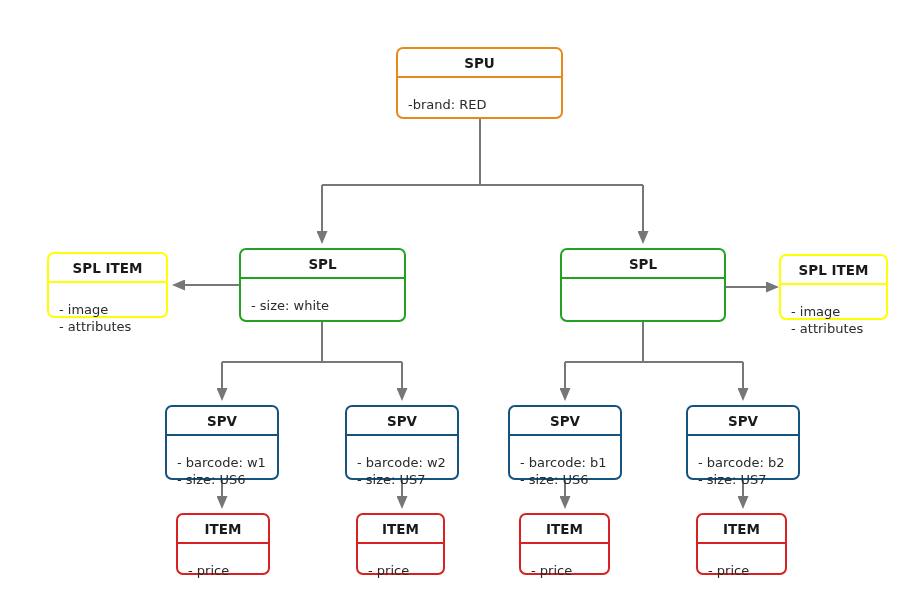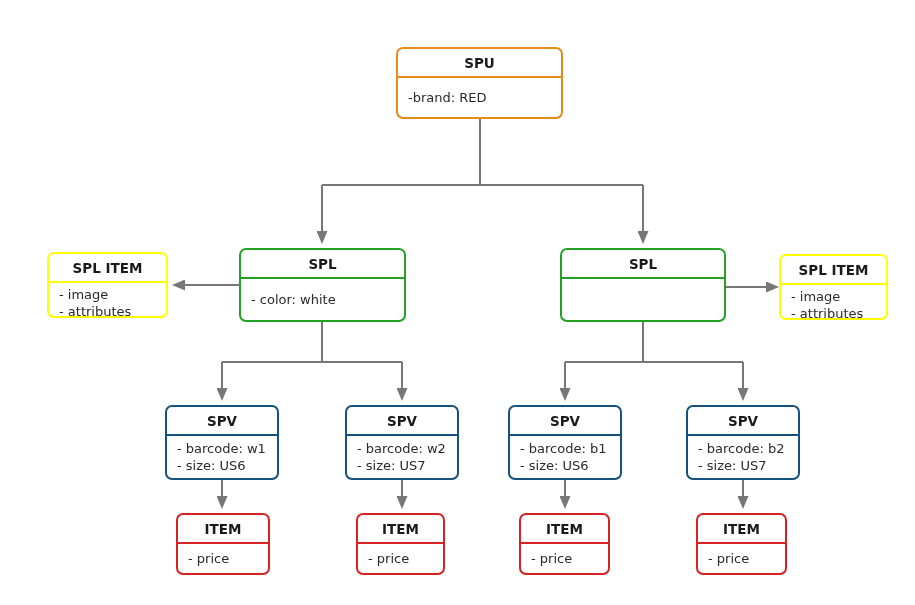--- a/index.html
+++ b/index.html
@@ -33,21 +33,21 @@
     font-size: 13.5px;
     padding: 6px 4px 5px 4px;
     color: #1a1a1a;
     white-space: nowrap;
   }
   .node-body {
     flex: 1;
     display: flex;
     flex-direction: column;
     justify-content: center;
-    padding: 3px 10px;
+    padding: 18px 10px;
     font-size: 13px;
     line-height: 17px;
     color: #2a2a2a;
   }
   .node-line { white-space: nowrap; }
 
   .n-orange { --c: #e8891c; }
   .n-green  { --c: #22a122; }
   .n-yellow { --c: #ffff00; }
   .n-blue   { --c: #14537f; }
@@ -133,21 +133,21 @@
     <div class="node-title">SPL ITEM</div>
     <div class="node-body">
       <div class="node-line">- image</div>
       <div class="node-line">- attributes</div>
     </div>
   </div>
 
   <div class="node n-green" id="spl-left">
     <div class="node-title">SPL</div>
     <div class="node-body">
-      <div class="node-line">- color: white</div>
+      <div class="node-line">- size: white</div>
     </div>
   </div>
 
   <div class="node n-green" id="spl-right">
     <div class="node-title">SPL</div>
   </div>
 
   <div class="node n-yellow" id="spl-item-right">
     <div class="node-title">SPL ITEM</div>
     <div class="node-body">

